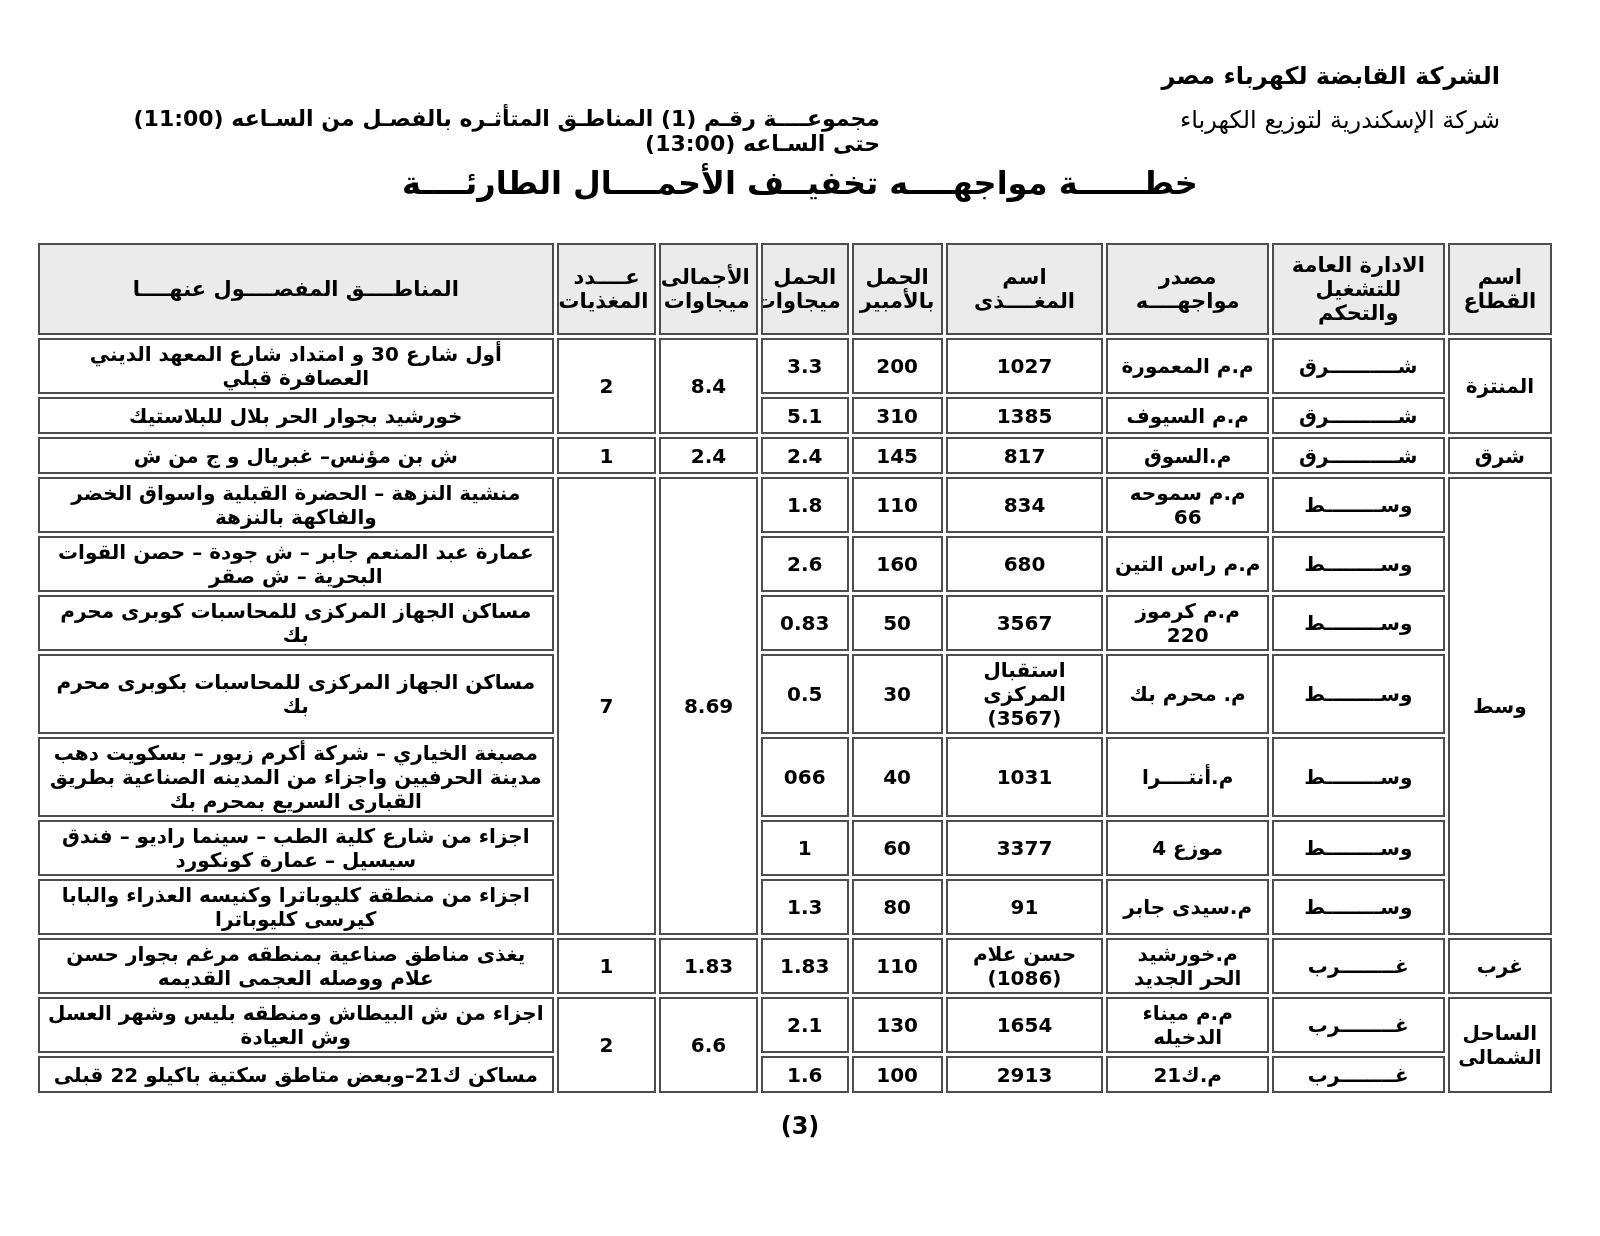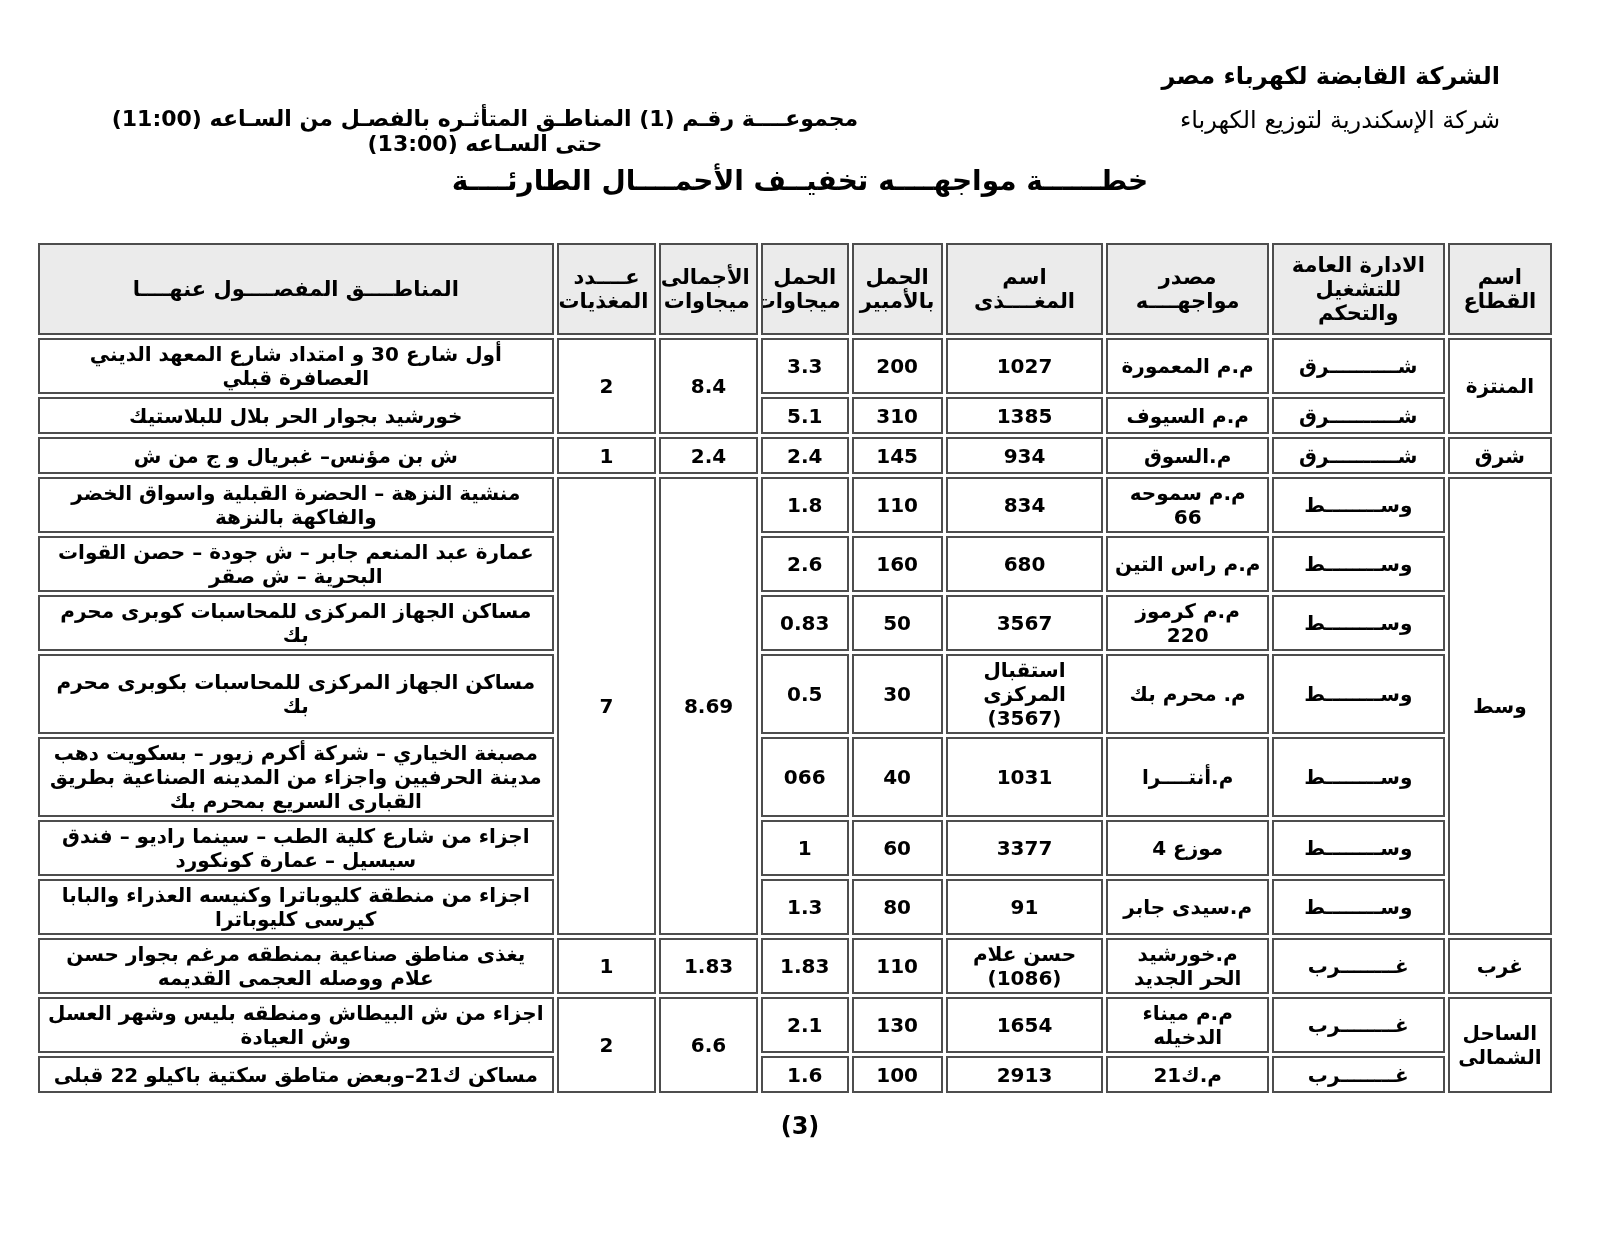--- a/index.html
+++ b/index.html
@@ -15,25 +15,25 @@
   .company-line1{
     position:absolute;top:38px;right:100px;
     font-size:24px;font-weight:bold;margin-top:24px;
   }
   .company-line2{
     position:absolute;top:106px;right:100px;
     font-size:24px;font-weight:normal;
   }
   .group-line{
     position:absolute;top:106px;left:90px;width:790px;
-    font-size:22px;font-weight:bold;text-align:center;
+    font-size:22px;font-weight:bold;
   }
   .doc-title{
     position:absolute;top:164px;left:0;width:100%;
-    font-size:28px;font-weight:bold;text-align:center;
+    font-size:32px;font-weight:bold;text-align:center;
   }
   table.main{
     position:absolute;top:240px;left:35px;
     width:1520px;
     border-collapse:separate;border-spacing:3px;
     direction:rtl;
     font-weight:bold;
     table-layout:fixed;
   }
   table.main th, table.main td{
@@ -118,21 +118,21 @@
         <td>م.م السيوف</td>
         <td>1385</td>
         <td>310</td>
         <td>5.1</td>
         <td class="areas-cell">خورشيد بجوار الحر بلال للبلاستيك</td>
       </tr>
       <tr class="body-row">
         <td>شرق</td>
         <td>شــــــــــرق</td>
         <td>م.السوق</td>
-        <td>934</td>
+        <td>817</td>
         <td>145</td>
         <td>2.4</td>
         <td>2.4</td>
         <td>1</td>
         <td class="areas-cell">ش بن مؤنس– غبريال و ج من ش</td>
       </tr>
       <tr class="body-row">
         <td rowspan="7">وسط</td>
         <td>وســــــــط</td>
         <td>م.م سموحه 66</td>

